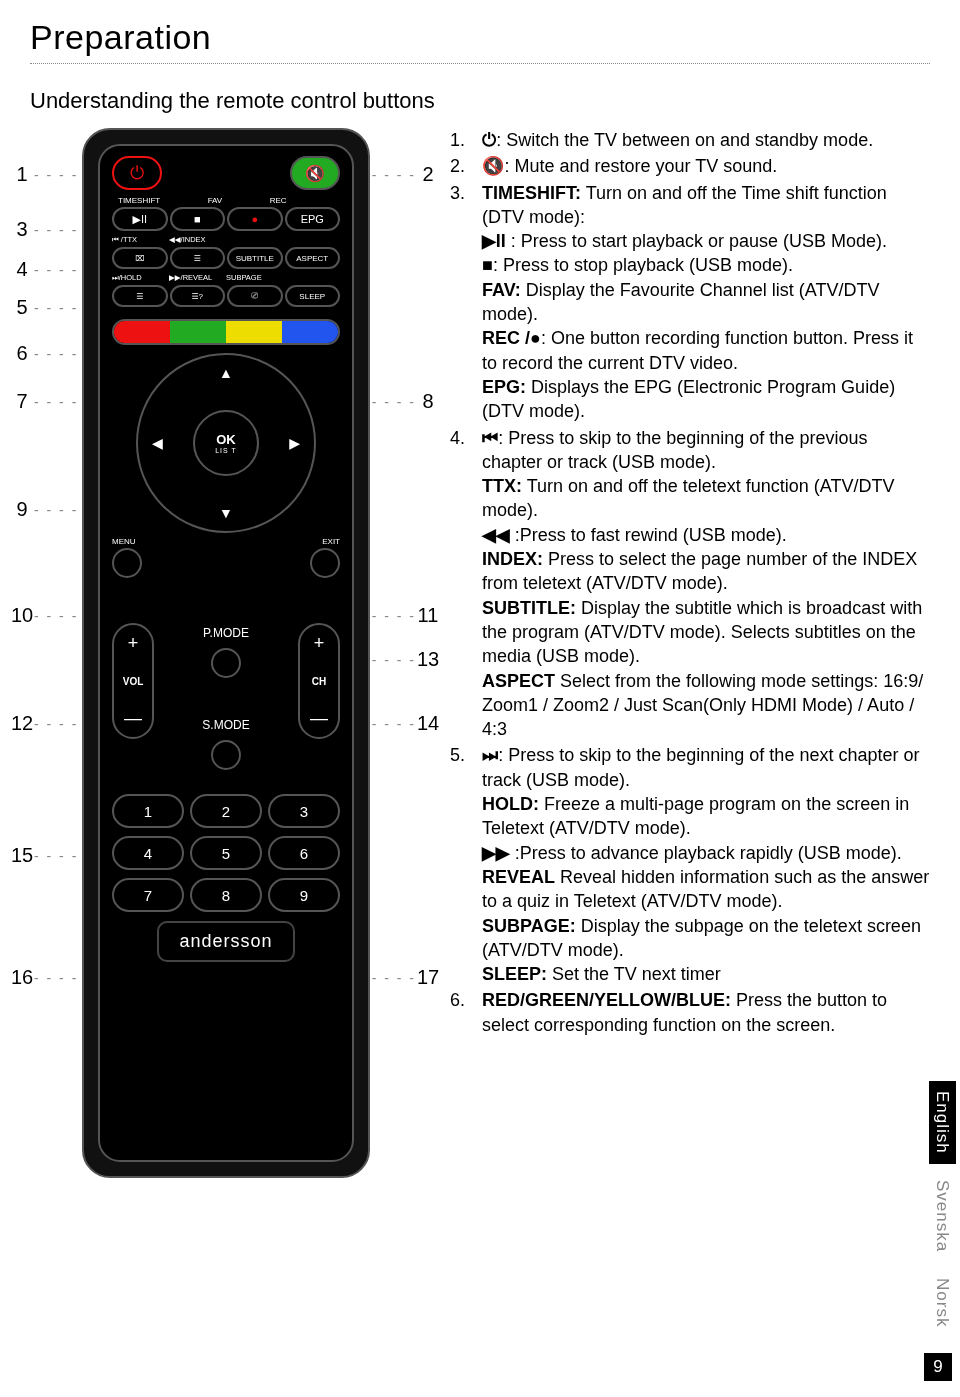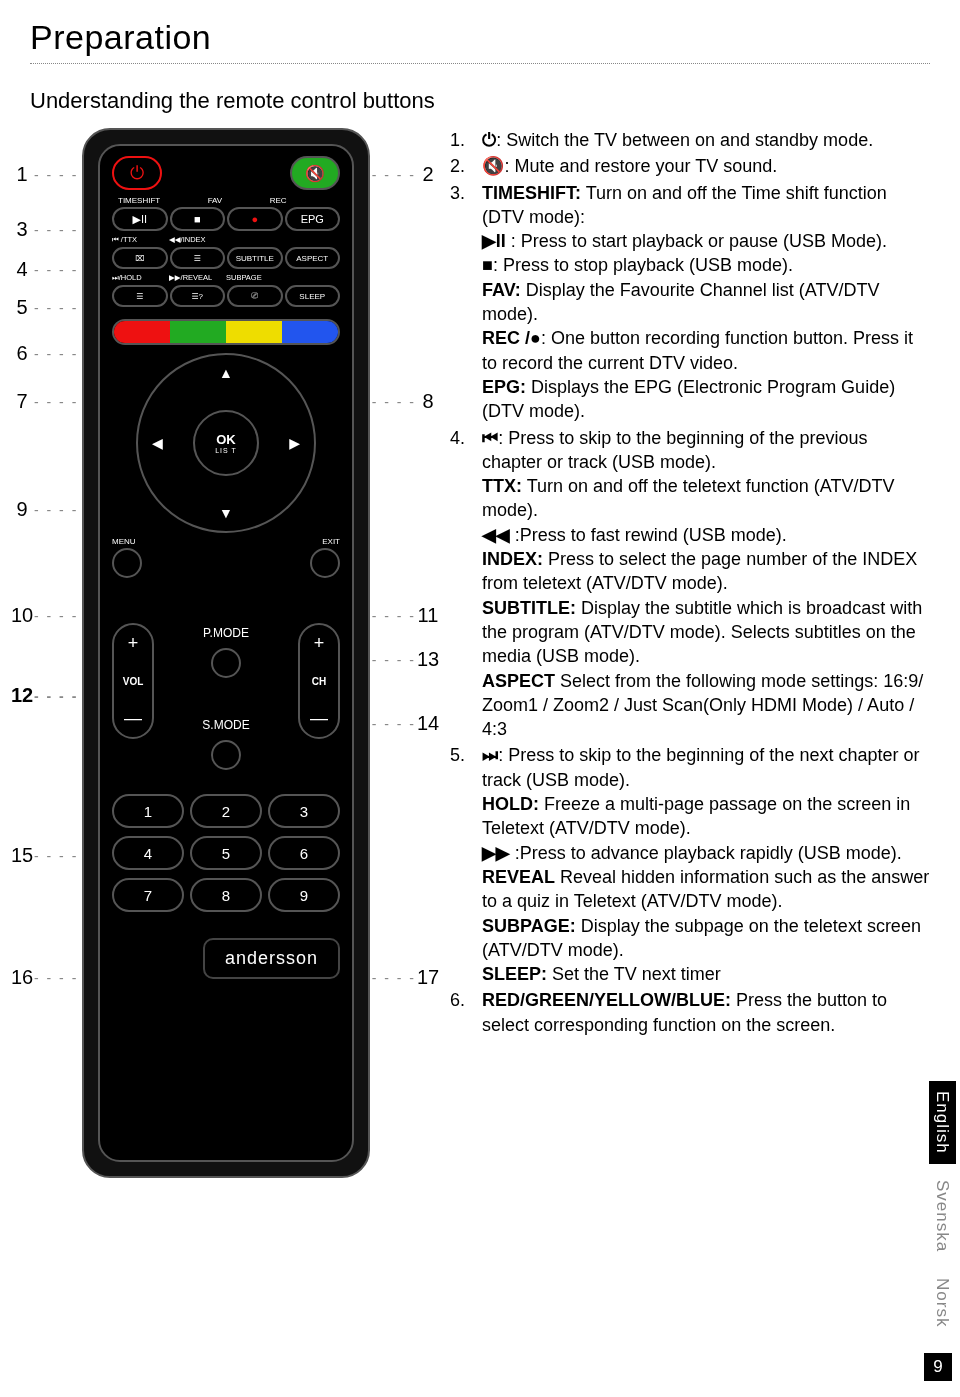--- a/index.html
+++ b/index.html
@@ -60,21 +60,21 @@
   .rocker{width:42px; height:116px; border:2px solid #555; border-radius:22px; display:flex; flex-direction:column; align-items:center; justify-content:space-between; padding:8px 0; font-size:18px;}
   .rocker .mid{font-size:10px; font-weight:bold;}
   .pmode-col{display:flex; flex-direction:column; align-items:center; gap:6px;}
   .pmode-col .lab{font-size:12px;margin-top:34px;}
 
   .numpad{margin-top:24px;}
   .nrow{display:flex; gap:6px; margin-bottom:8px;}
   .nrow .rbtn{flex:1; height:34px; font-size:15px;}
   .tvr{font-size:8px !important;}
 
-  .brand{text-align:right; margin-top:26px;}
+  .brand{text-align:center; margin-top:9px;}
   .brand .bbox{display:inline-block; border:2px solid #444; border-radius:10px; padding:8px 20px; font-size:18px; letter-spacing:1px; font-family:Arial;}
 
   
   .desc-list { list-style:none; }
   .desc-list > li { display:flex; margin-bottom:2px; }
   .desc-list .num { width:32px; flex-shrink:0; }
   .desc-list .body { flex:1; }
   .body b { font-weight:700; }
   .sym { font-weight:bold; }
 
@@ -120,21 +120,21 @@
           <span class="d">- - - -</span>
         </div>
         <div class="co" style="top: 370px;">
           <span class="n">9</span>
           <span class="d">- - - -</span>
         </div>
         <div class="co" style="top: 476px;">
           <span class="n">10</span>
           <span class="d">- - - -</span>
         </div>
-        <div class="co" style="top: 556px; font-weight: bold;">
+        <div class="co" style="top: 584px;">
           <span class="n">12</span>
           <span class="d">- - - -</span>
         </div>
         <div class="co" style="top: 716px;">
           <span class="n">15</span>
           <span class="d">- - - -</span>
         </div>
         <div class="co" style="top: 838px;">
           <span class="n">16</span>
           <span class="d">- - - -</span>
@@ -317,21 +317,21 @@
         <span class="sym">◀◀</span><span> :Press to fast rewind (USB mode).</span><br>
         <b>INDEX:</b><span> Press to select the page number of the INDEX from teletext (ATV/DTV mode).</span><br>
         <b>SUBTITLE:</b><span> Display the subtitle which is broadcast with the program (ATV/DTV mode). Selects subtitles on the media (USB mode).</span><br>
         <b>ASPECT</b><span> Select from the following mode settings: 16:9/ Zoom1 / Zoom2 / Just Scan(Only HDMI Mode) / Auto / 4:3</span>
       </span>
         </li>
       <li>
           <span class="num">5.</span>
           <span class="body">
         <span class="sym">⏭</span><span>: Press to skip to the beginning of the next chapter or track (USB mode).</span><br>
-        <b>HOLD:</b><span> Freeze a multi-page passage on the screen in Teletext (ATV/DTV mode).</span><br>
+        <b>HOLD:</b><span> Freeze a multi-page program on the screen in Teletext (ATV/DTV mode).</span><br>
         <span class="sym">▶▶</span><span> :Press to advance playback rapidly (USB mode).</span><br>
         <b>REVEAL</b><span> Reveal hidden information such as the answer to a quiz in Teletext (ATV/DTV mode).</span><br>
         <b>SUBPAGE:</b><span> Display the subpage on the teletext screen (ATV/DTV mode).</span><br>
         <b>SLEEP:</b><span> Set the TV next timer</span>
       </span>
         </li>
       <li>
           <span class="num">6.</span>
           <span class="body">
         <b>RED/GREEN/YELLOW/BLUE:</b><span> Press the button to select corresponding function on the screen.</span>

